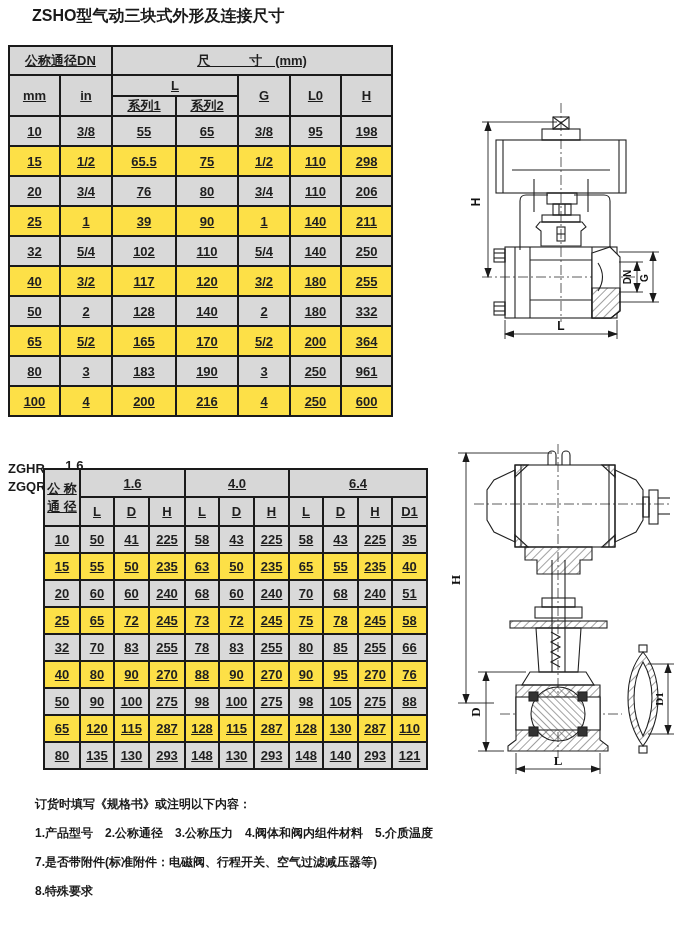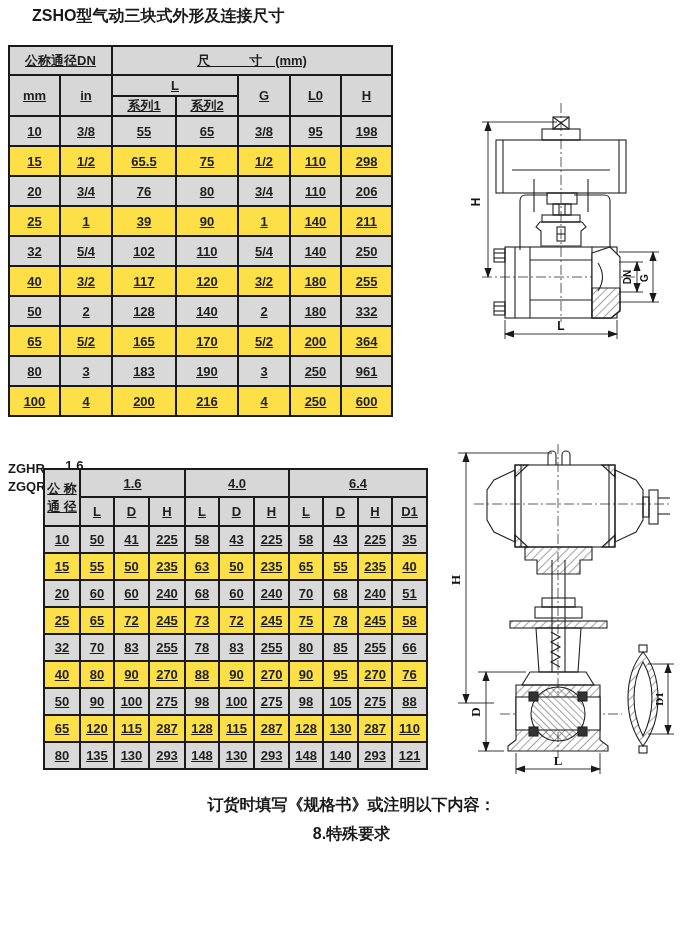--- a/index.html
+++ b/index.html
@@ -31,21 +31,21 @@
   
   .s2head{left:8px;top:423px;display:flex;align-items:center;margin-top:36px;}
   .s2models{font-size:13px;font-weight:bold;line-height:1.25;}
   .s2models sub{font-size:9px;}
   .s2dash{font-size:13px;font-weight:bold;margin:0 3px;}
   .s2nums{font-size:13px;font-weight:bold;line-height:1.05;}
   .s2title{font-size:16px;font-weight:bold;margin-left:3px;white-space:nowrap;}
   
   .notes{left:8px;top:781px;width:660px;}
   .notes h2{font-size:17px;font-weight:bold;margin:0;}
-  .notes p{margin:0 0 0 27px;height:29px;line-height:29px;font-size:16px;font-weight:bold;white-space:nowrap;text-align:center;}
+  .notes p{margin:0 0 0 27px;height:29px;line-height:29px;font-size:12px;font-weight:bold;white-space:nowrap;}
   .notes p:first-of-type{margin-top:9px;}
   
   svg .cl{stroke:#333;stroke-width:0.8;stroke-dasharray:10 3 2 3;fill:none;}
   svg .ln{stroke:#222;stroke-width:1.1;fill:none;}
   svg .dim{stroke:#222;stroke-width:0.9;fill:none;}
   svg .lbl{fill:#111;stroke:none;font-family:"Liberation Sans",sans-serif;font-weight:bold;font-size:12px;}
   svg .lbl2{fill:#111;stroke:none;font-family:"Liberation Serif",serif;font-weight:bold;font-size:13px;}
 </style>
 </head>
 <body>
@@ -491,14 +491,16 @@
     <line x1="238" y1="224" x2="238" y2="294" marker-start="url(#ar2)" marker-end="url(#ar2)"></line>
   </g>
   <text class="lbl2" transform="translate(30,140) rotate(-90)" text-anchor="middle">H</text>
   <text class="lbl2" transform="translate(50,272) rotate(-90)" text-anchor="middle">D</text>
   <text class="lbl2" x="128" y="325" text-anchor="middle">L</text>
   <text class="lbl2" style="font-size:11px" transform="translate(233,259) rotate(-90)" text-anchor="middle">D1</text>
 </svg>
 
 <div class="abs notes">
   <p>订货时填写《规格书》或注明以下内容：</p>
+  <p>1.产品型号　2.公称通径　3.公称压力　4.阀体和阀内组件材料　5.介质温度</p>
+  <p>7.是否带附件(标准附件：电磁阀、行程开关、空气过滤减压器等)</p>
   <p>8.特殊要求</p>
 </div>
 
 </body></html>

